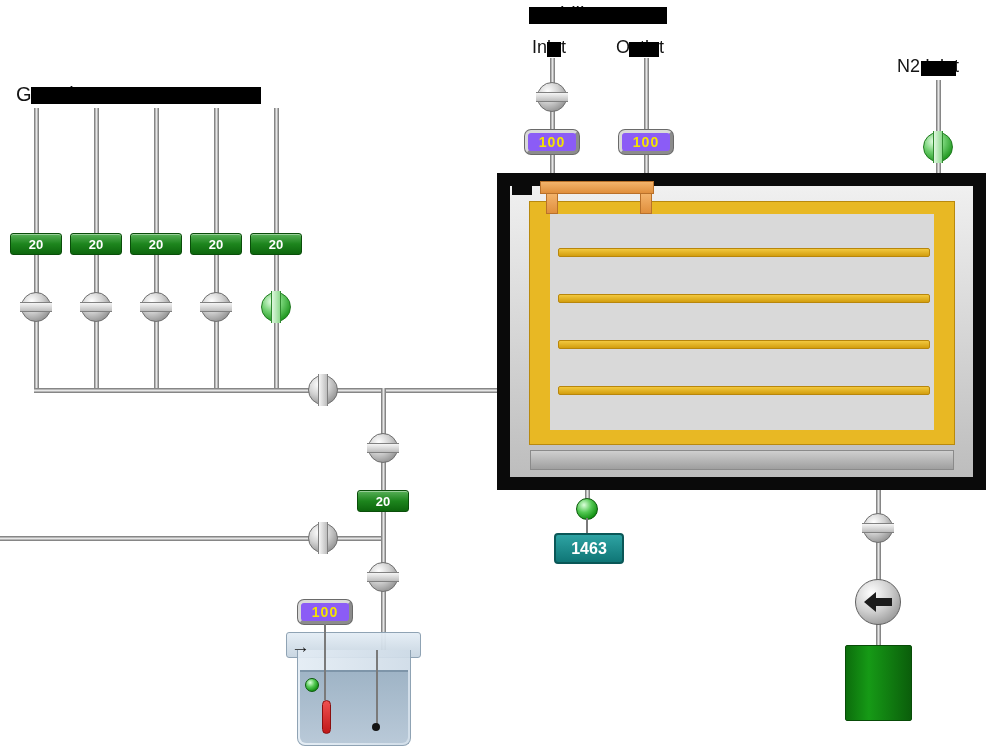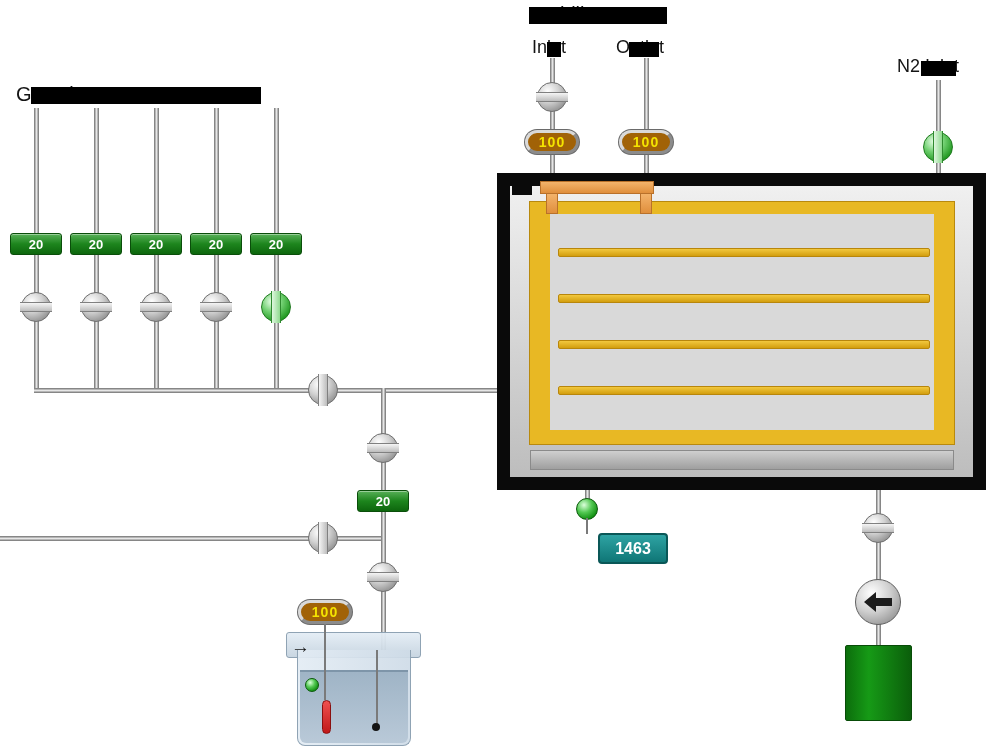--- a/index.html
+++ b/index.html
@@ -22,25 +22,25 @@
   .valve.green { border-color:#1f7a1f;
            background:radial-gradient(circle at 35% 30%,#eaffea,#6fcf6f 40%,#259b25 75%,#117111); }
   .valve.green .vbar { background:linear-gradient(90deg,#dff7df,#8fd98f); border-color:#2f8a2f; }
 
   
   .flowbox { width:52px; height:22px; display:flex; align-items:center; justify-content:center;
            color:#ffffff; font-size:13px; font-weight:bold;
            background:linear-gradient(180deg,#58b058,#1d851d 50%,#0d660d);
            border:1px solid #0a4e0a; border-radius:3px; box-shadow:inset 0 1px 0 rgba(255,255,255,.4); }
   .display { width:54px; height:24px; display:flex; align-items:center; justify-content:center;
-           background:#a16207; color:#f4e300; font-size:14px; font-weight:bold; letter-spacing:1px;
-           border:3px solid; border-color:#d9d9d9 #8c8c8c #8c8c8c #d9d9d9; box-shadow:0 0 0 1px #6a6a6a; border-radius:12px; }
+           background:#8b5cf6; color:#f4e300; font-size:14px; font-weight:bold; letter-spacing:1px;
+           border:3px solid; border-color:#d9d9d9 #8c8c8c #8c8c8c #d9d9d9; box-shadow:0 0 0 1px #6a6a6a; border-radius:6px; }
   .tempbox { width:70px; height:31px; display:flex; align-items:center; justify-content:center;
            color:#ffffff; font-weight:bold; font-size:16px;
-           background:linear-gradient(180deg,#2ea3a3,#0f7676); border:2px solid #0a5757; border-radius:4px;margin-left:44px; }
+           background:linear-gradient(180deg,#2ea3a3,#0f7676); border:2px solid #0a5757; border-radius:4px; }
 
   
   .led { border-radius:50%; border:1px solid #0a5a0a;
            background:radial-gradient(circle at 35% 30%,#dbffdb,#52c852 40%,#149114 75%,#0a5f0a); }
   .pump { width:46px; height:46px; border-radius:50%; border:1px solid #606060;
            background:radial-gradient(circle at 35% 30%,#ffffff,#cfcfcf 45%,#9a9a9a 80%,#858585);
            display:flex; align-items:center; justify-content:center; }
   .tank { background:linear-gradient(90deg,#0c6e0c,#169a16 35%,#0b5e0b); border:1px solid #084c08; border-radius:2px; }
 
   

